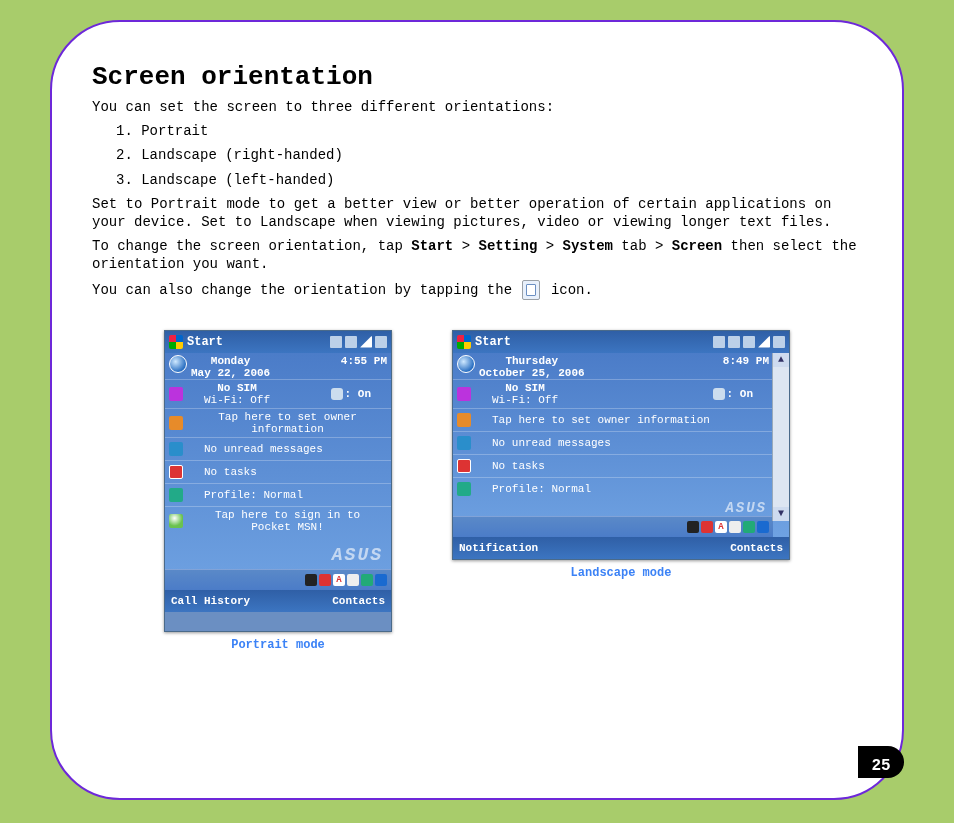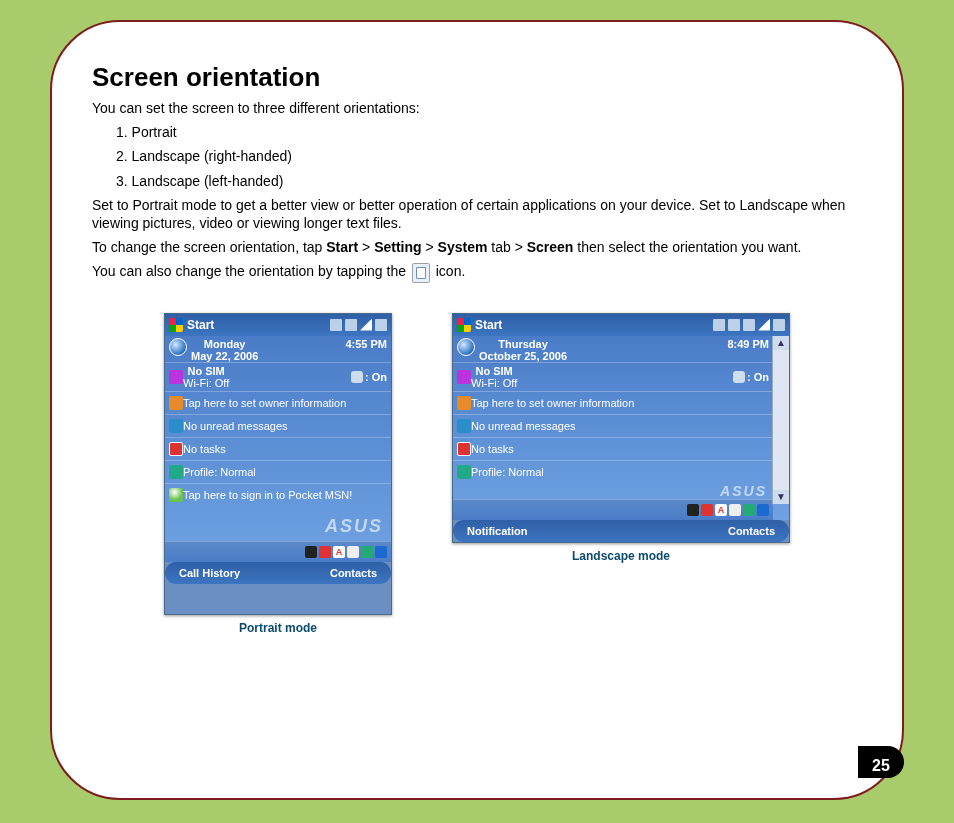--- a/index.html
+++ b/index.html
@@ -12,24 +12,25 @@
     position: relative;
     overflow: hidden;
   }
   .page {
     position: absolute;
     left: 50px;
     top: 20px;
     width: 854px;
     height: 780px;
     background: #fff;
-    border: 2px solid #7f1d1d;
+    border: 2px solid #6d28d9;
     border-radius: 70px;
     padding: 40px 40px 40px 40px;
     box-sizing: border-box;
+    font-family: Liberation Mono, monospace;
   }
   .page-number {
     position: absolute;
     right: -2px;
     bottom: 20px;
     width: 46px;
     height: 32px;
     background: #000;
     color: #fff;
     font-weight: bold;
@@ -60,21 +61,21 @@
     justify-content: center;
     align-items: flex-start;
   }
   .figure {
     text-align: center;
   }
   .caption {
     font-size: 12px;
     font-weight: bold;
     margin-top: 6px;
-    color: #0c4a6e;
+    color: #3b82f6;
   }
 
   
   .device {
     border: 1px solid #4a6a8a;
     background: #6b8fc2;
     position: relative;
     box-shadow: 0 1px 3px rgba(0,0,0,0.4);
     overflow: hidden;
     color: #fff;
@@ -137,22 +138,22 @@
   }
   .date-text { font-weight: bold; line-height: 1.1; }
   .time-text {
     margin-left: auto;
     font-weight: bold;
     text-align: right;
   }
   .row {
     display: flex;
     align-items: center;
-    gap: 0;
-    padding: 2px 4px 2px 4px;
+    gap: 21px;
+    padding: 2px 20px 2px 4px;
     min-height: 18px;
     border-top: 1px solid rgba(255,255,255,0.25);
   }
   .row:first-of-type { border-top: none; }
   .row .ic {
     width: 14px; height: 14px; flex: none;
     display: inline-block;
     border-radius: 2px;
   }
   .ic-signal { background: #b3d; }
@@ -203,23 +204,22 @@
   .tray .t-batt  { background:#2a7; }
   .tray .t-bt    { background:#1a6ad0; }
   .tray .t-blk   { background:#222; }
   .tray .t-clock { background:#eee; }
   .softkeys {
     height: 22px;
     background: linear-gradient(#2f5fa6, #3c75c1);
     display: flex;
     align-items: center;
     justify-content: space-between;
-    padding: 0 14px;
-    font-weight: bold;
-    border-radius: 11px;
+    padding: 0 6px;
+    font-weight: bold;
   }
   .landscape .scroll-edge {
     position: absolute;
     right: 0; top: 22px; bottom: 38px;
     width: 16px;
     background: #dde6f2;
     border-left: 1px solid #9ab;
     display: flex;
     flex-direction: column;
     justify-content: space-between;

